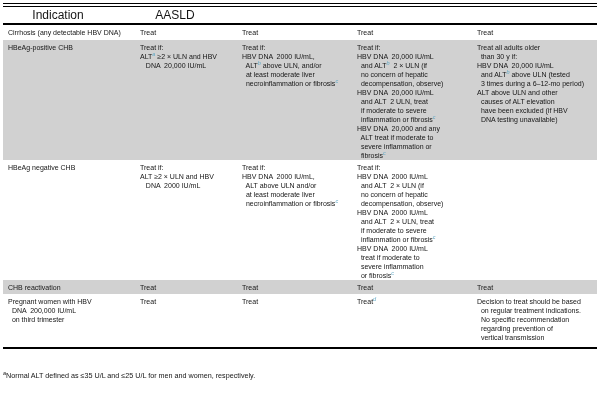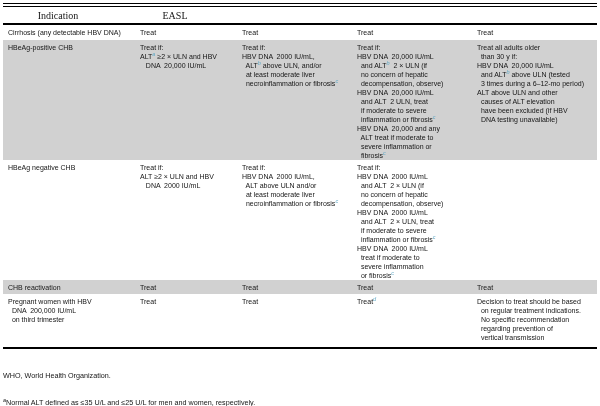--- a/index.html
+++ b/index.html
@@ -5,21 +5,21 @@
   html,body{margin:0;padding:0;background:#ffffff;}
   body{
     width:600px;height:406px;overflow:hidden;
     font-family:"Liberation Sans",sans-serif;
     color:#151515;
     --shade:#d1d1d1;
     --supcol:#5fa8c6;
   }
   .table-wrap{width:594px;margin:3px 3px 0 3px;}
   .double-rule{height:2px;border-top:1px solid #000;border-bottom:1px solid #000;}
-  .header-row{display:flex;height:16px;align-items:center;border-bottom:2px solid #000;font-size:10px;font-family:Liberation Serif, serif;}
+  .header-row{display:flex;height:16px;align-items:center;border-bottom:2px solid #000;font-size:12px;}
   .hcell{text-align:center;box-sizing:border-box;}
   .hc-ind{width:132px;padding-right:22px;}
   .hc-aasld{width:100px;padding-right:20px;}
   .hc-easl{width:115px;}
   .hc-apasl{width:120px;padding-left:18px;}
   .hc-who{flex:1;}
   .row{display:flex;font-size:7px;line-height:9px;}
   .row.shaded{background:var(--shade);}
   .cell{box-sizing:border-box;white-space:pre;padding-top:3px;overflow:visible;}
   .c-ind{width:132px;padding-left:5px;}
@@ -41,21 +41,21 @@
 </style>
 </head>
 <body style="--shade: #d1d1d1; --supcol: #5fa8c6;">
 
 <div class="table-wrap">
 
   <div class="double-rule"></div>
 
   <div class="header-row">
     <div class="hcell hc-ind">Indication</div>
-    <div class="hcell hc-aasld">EASL</div>
+    <div class="hcell hc-aasld">AASLD</div>
   </div>
 
   <div class="row r1">
     <div class="cell c-ind">Cirrhosis (any detectable HBV DNA)</div>
     <div class="cell c-aasld">Treat</div>
     <div class="cell c-easl">Treat</div>
     <div class="cell c-apasl">Treat</div>
     <div class="cell c-who">Treat</div>
   </div>
 
@@ -138,18 +138,17 @@
   on regular treatment indications.
   No specific recommendation
   regarding prevention of
   vertical transmission</div>
   </div>
 
   <div class="bottom-rule"></div>
 </div>
 
 <div class="footnotes">
-  <div class="fn-line">WHO, World Health Organization.</div>
   <div class="fn-line"><sup>a</sup>Normal ALT defined as ≤35 U/L and ≤25 U/L for men and women, respectively.</div>
   
   
   
 </div>
 
 </body></html>

